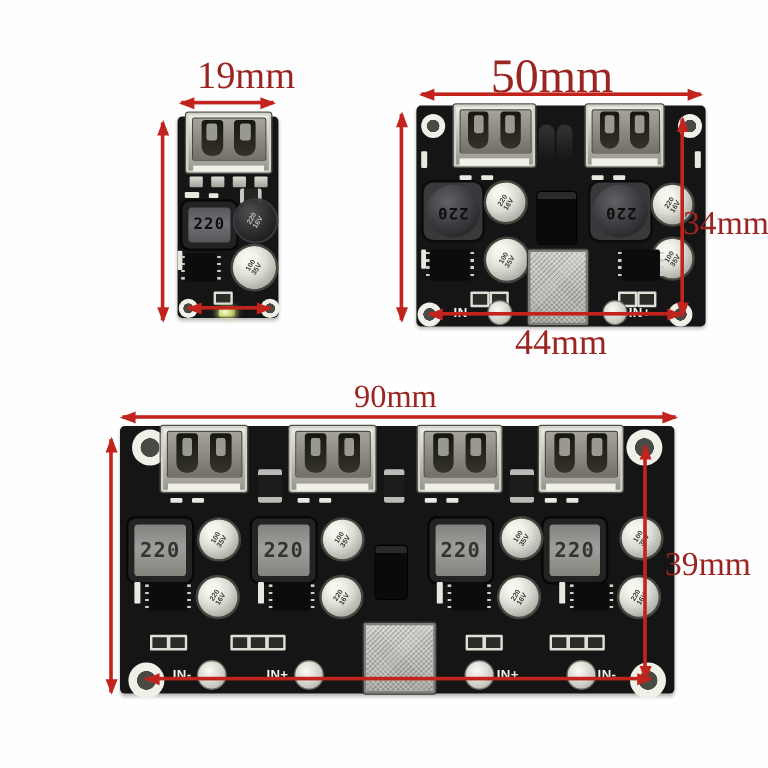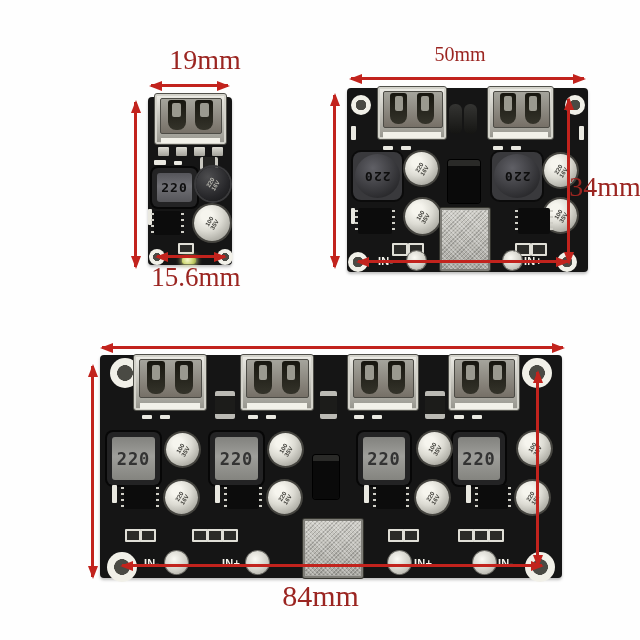--- a/index.html
+++ b/index.html
@@ -83,24 +83,23 @@
        background:linear-gradient(90deg,#c9c8c0 0 18%,#242422 18% 82%,#c9c8c0 82%);}
   .led{position:absolute;border-radius:2px;box-shadow:0 0 5px 1px rgba(232,240,150,.85);
        background:radial-gradient(circle at 40% 40%,#f6f9cd,#c8d26c 60%,#8e9b3f);}
   .inlbl{position:absolute;color:#f4f3eb;font-weight:bold;font-size:11px;letter-spacing:.3px;}
 </style>
 </head>
 <body>
 
 <div class="stage">
 
-  <div class="dim" style="left:150px;top:46px;width:110px;font-size:28px">19mm</div>
+  <div class="dim" style="left:150px;top:46px;width:110px;font-size:32px">19mm</div>
   <div class="h-arrow" style="left:151px;top:84px;width:77px"></div>
   <div class="v-arrow" style="left:134px;top:102px;height:165px"></div>
-  <div class="dim" style="left:140px;top:264px;width:112px;font-size:27px">15.6mm</div>
   <div class="h-arrow" style="left:157px;top:255px;width:68px"></div>
 
   <div class="board" style="left:148px;top:97px;width:84px;height:168px">
     <div class="usb" style="left:6px;top:-4px;width:71px;height:50px">
       <span class="usb-cavity"></span>
       <span class="usb-prong pr1"></span>
       <span class="usb-prong pr2"></span>
       <span class="usb-tongue"></span>
     </div>
     <div class="spad" style="left:10px;top:50px;width:11px;height:9px"></div>
@@ -122,25 +121,26 @@
     <div class="ic" style="left:6px;top:114px;width:27px;height:24px"></div>
     <div class="cap cap-silver" style="left:46px;top:108px;width:36px;height:36px">
       <span class="cap-label">100 35V</span>
     </div>
     <div class="chip" style="left:30px;top:146px;width:12px;height:7px"></div>
     <div class="led" style="left:34px;top:160px;width:14px;height:7px"></div>
     <div class="hole" style="left:1px;top:152px;width:16px;height:16px"></div>
     <div class="hole" style="left:69px;top:152px;width:16px;height:16px"></div>
   </div>
 
-  <div class="dim" style="left:400px;top:44px;width:120px;font-size:20px">50mm</div>
+  <div class="dim" style="left:400px;top:44px;width:120px;font-size:40px">50mm</div>
   <div class="h-arrow" style="left:351px;top:77px;width:233px"></div>
   <div class="v-arrow" style="left:333px;top:95px;height:172px"></div>
   <div class="dim" style="left:566px;top:173px;width:78px;font-size:28px">34mm</div>
   <div class="v-arrow" style="left:567px;top:99px;height:164px"></div>
+  <div class="dim" style="left:405px;top:271px;width:125px;font-size:30px">44mm</div>
   <div class="h-arrow" style="left:358px;top:260px;width:209px"></div>
 
   <div class="board" style="left:347px;top:88px;width:241px;height:184px">
     <div class="hole" style="left:4px;top:7px;width:20px;height:20px"></div>
     <div class="hole" style="left:218px;top:7px;width:20px;height:20px"></div>
     <div class="hole" style="left:1px;top:164px;width:20px;height:20px"></div>
     <div class="hole" style="left:210px;top:164px;width:20px;height:20px"></div>
     <div class="usb" style="left:30px;top:-2px;width:68px;height:52px">
       <span class="usb-cavity"></span>
       <span class="usb-prong pr1"></span>
@@ -191,24 +191,25 @@
     <div class="chip" style="left:45px;top:155px;width:12px;height:9px"></div>
     <div class="chip" style="left:61px;top:155px;width:12px;height:9px"></div>
     <div class="chip" style="left:168px;top:155px;width:12px;height:9px"></div>
     <div class="chip" style="left:184px;top:155px;width:12px;height:9px"></div>
     <div class="inlbl" style="left:31px;top:167px">IN-</div>
     <div class="pad" style="left:60px;top:163px;width:19px;height:19px"></div>
     <div class="pad" style="left:156px;top:163px;width:19px;height:19px"></div>
     <div class="inlbl" style="left:177px;top:167px">IN+</div>
   </div>
 
+  <div class="dim" style="left:272px;top:317px;width:115px;font-size:27px">90mm</div>
   <div class="h-arrow" style="left:102px;top:346px;width:461px"></div>
   <div class="v-arrow" style="left:91px;top:366px;height:211px"></div>
+  <div class="dim" style="left:549px;top:457px;width:82px;font-size:28px">39mm</div>
   <div class="v-arrow" style="left:536px;top:372px;height:194px"></div>
-  <div class="dim" style="left:258px;top:581px;width:125px;font-size:30px">84mm</div>
   <div class="h-arrow" style="left:122px;top:564px;width:420px"></div>
 
   <div class="board" style="left:100px;top:355px;width:462px;height:223px">
     <div class="hole" style="left:10px;top:3px;width:30px;height:30px"></div>
     <div class="hole" style="left:422px;top:3px;width:30px;height:30px"></div>
     <div class="hole" style="left:7px;top:197px;width:30px;height:30px"></div>
     <div class="hole" style="left:425px;top:197px;width:30px;height:30px"></div>
 
     <div class="usb" style="left:33px;top:-1px;width:72px;height:55px">
       <span class="usb-cavity"></span>

